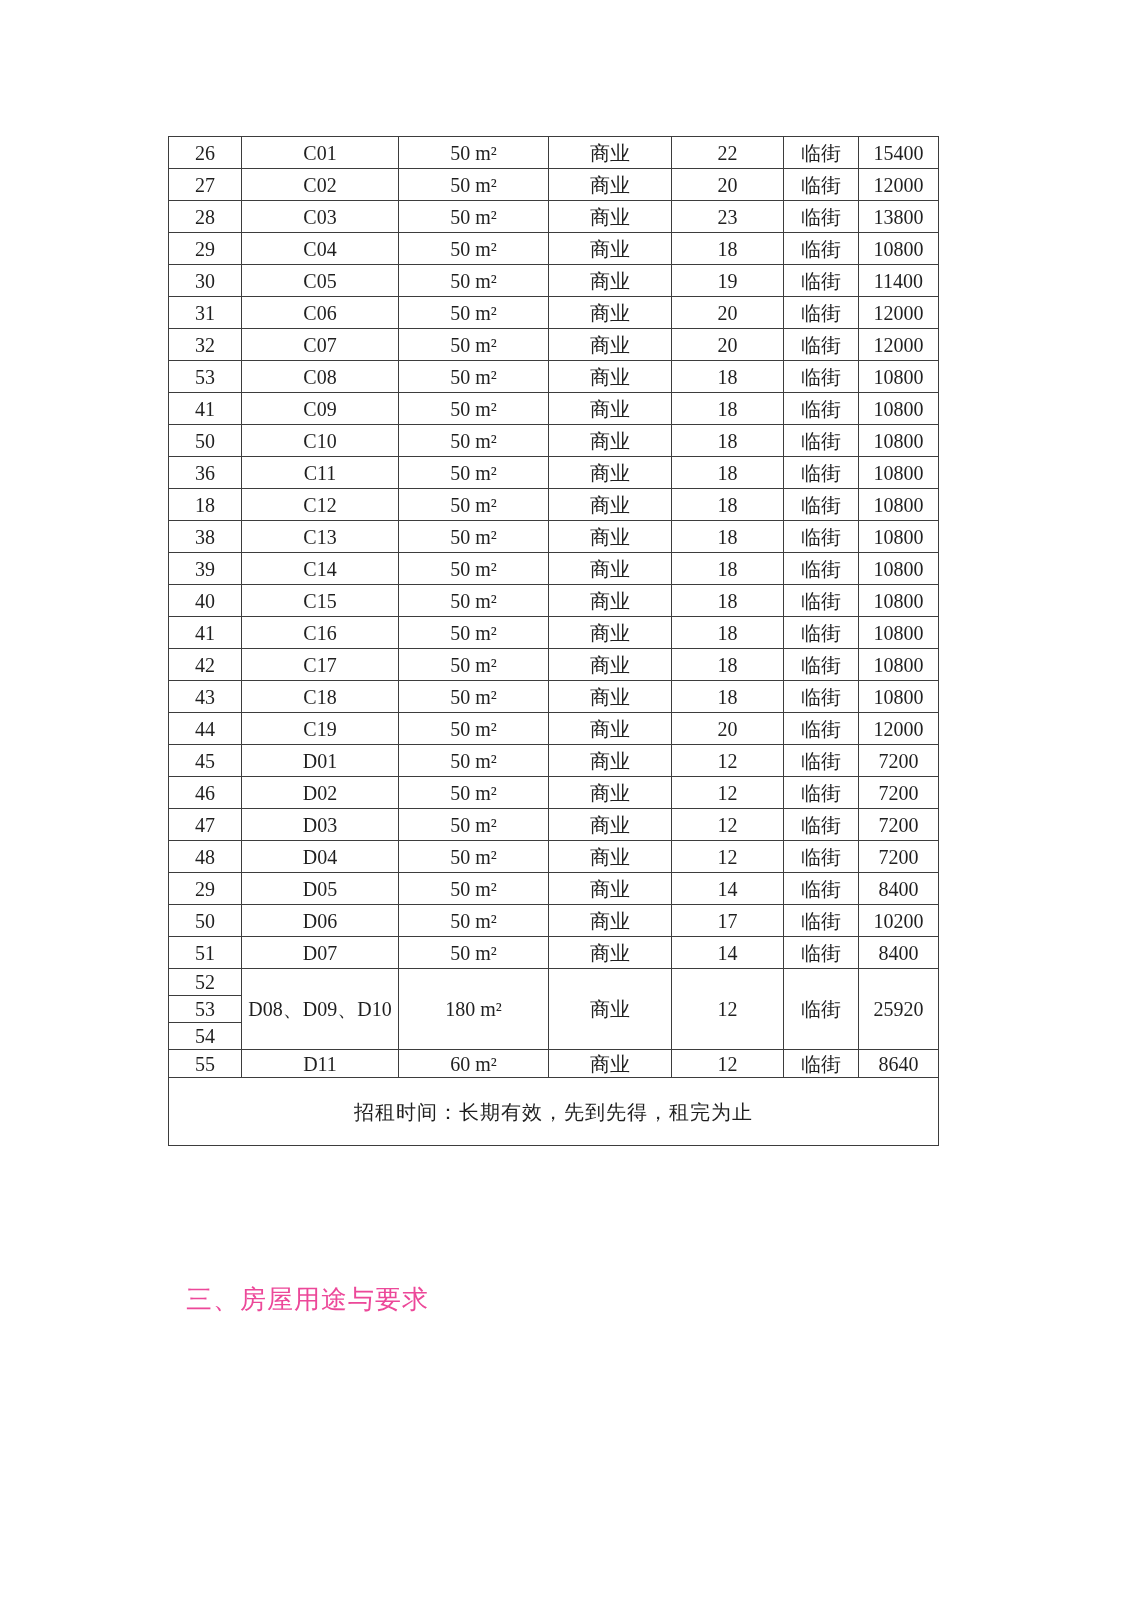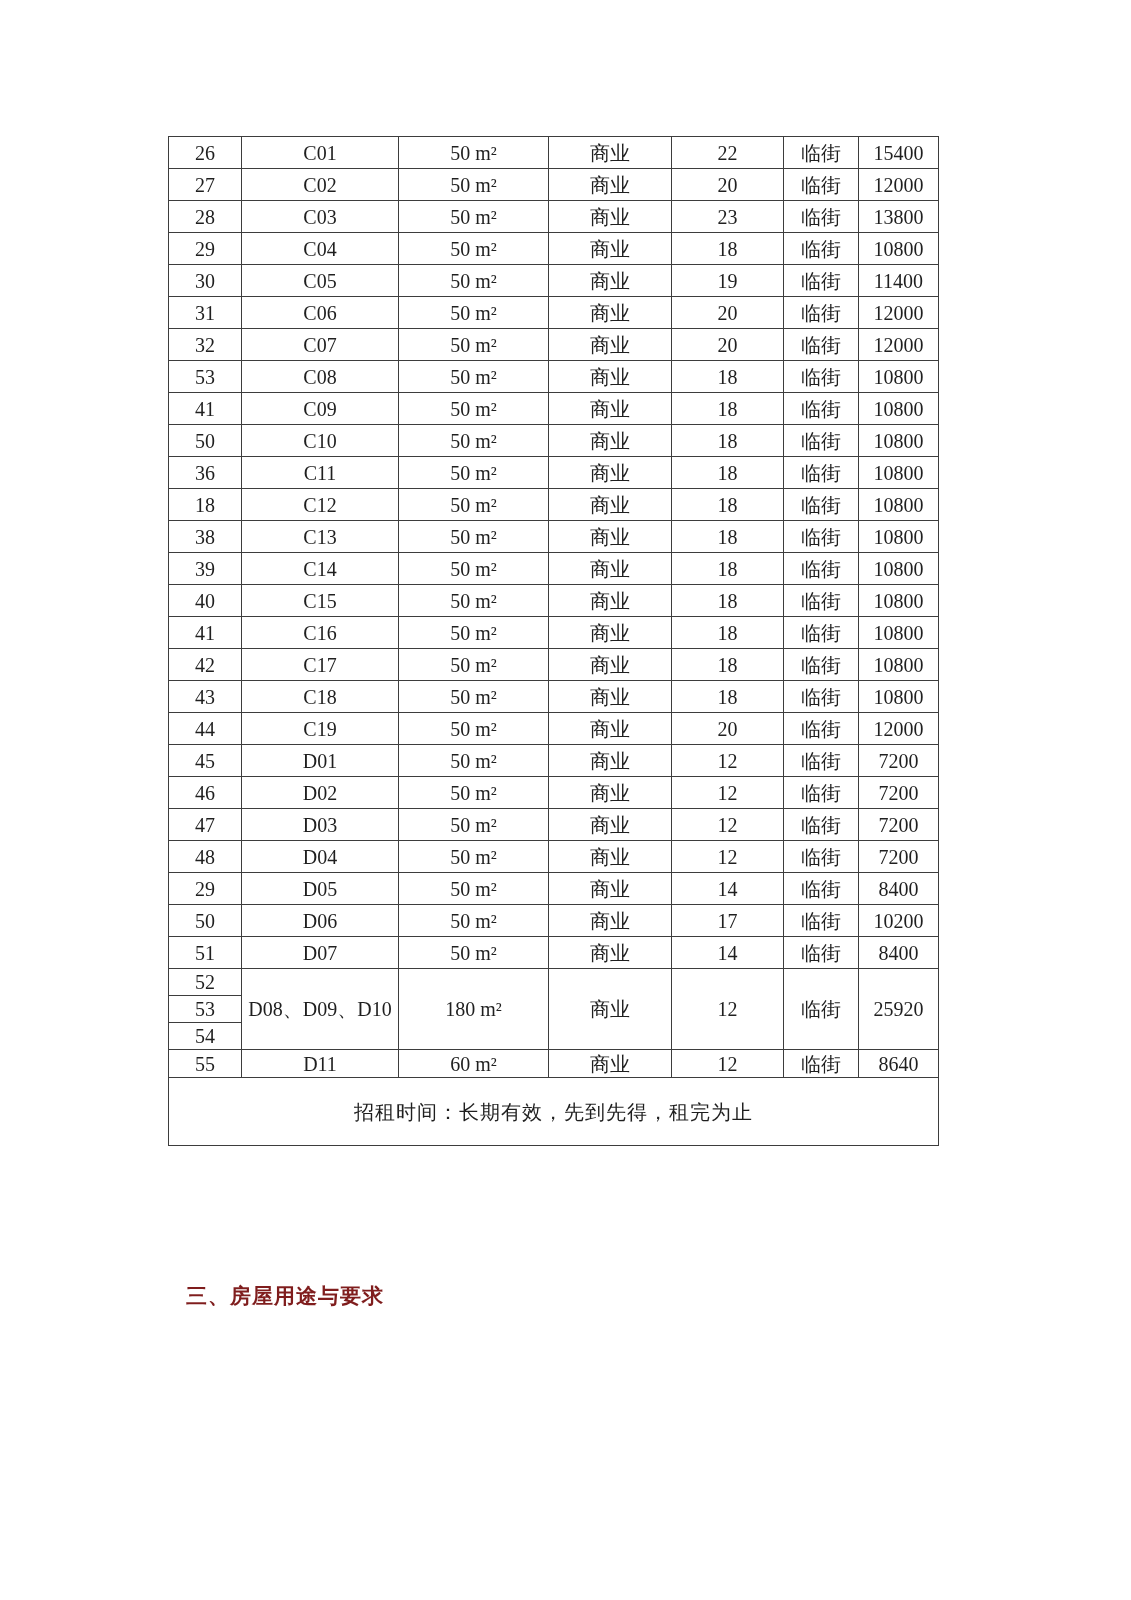--- a/index.html
+++ b/index.html
@@ -42,24 +42,24 @@
     text-align: left;
     padding-left: 14px;
     font-size: 20px;
     letter-spacing: 1px;
   }
   .section-heading {
     position: absolute;
     left: 186px;
     top: 1282px;
     margin: 0;
-    font-size: 21px;
-    font-weight: bold;
+    font-size: 26px;
+    font-weight: normal;
     letter-spacing: 1px;
-    color: #7f1d1d;
+    color: #ec4899;
   }
 </style>
 </head>
 <body>
 
 <div class="page">
 
   <table class="lease-table">
     <colgroup>
       <col style="width:73px">

